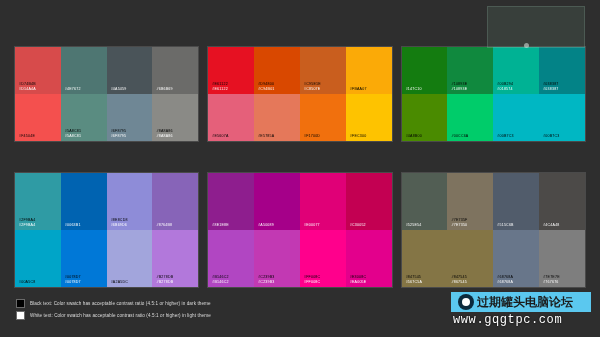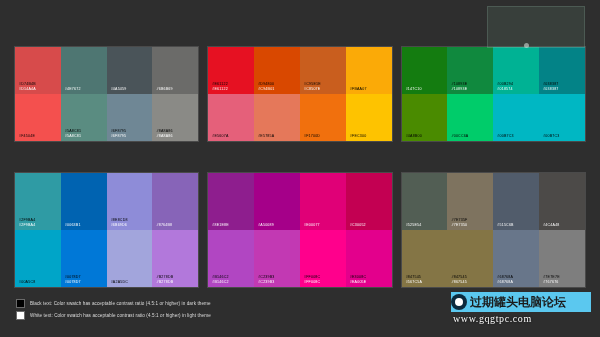--- a/index.html
+++ b/index.html
@@ -131,21 +131,21 @@
   }
   #wm-bar {
     position: absolute;
     left: 0; top: 0;
     width: 140px;
     height: 20px;
     background: #5bc8ef;
     display: flex;
     align-items: center;
     gap: 3px;
-    padding-left: 0;
+    padding-left: 7px;
     box-sizing: border-box;
   }
   #wm-logo {
     width: 16px;
     height: 16px;
     border-radius: 50%;
     background: #0b2a3d;
     position: relative;
     flex: 0 0 auto;
   }
@@ -161,25 +161,25 @@
     font-size: 12px;
     color: #1b1b1b;
     font-weight: bold;
     white-space: nowrap;
     font-family: "DejaVu Sans", sans-serif;
   }
   #wm-url {
     position: absolute;
     left: 2px;
     top: 21px;
-    font-size: 10px;
+    font-size: 12px;
     color: #ffffff;
     letter-spacing: 0.6px;
     white-space: nowrap;
-    font-family: Liberation Serif, serif;
+    font-family: Liberation Mono, monospace;
     text-shadow: 0 0 2px #000;
   }
 </style>
 </head>
 <body>
 
 <div id="app" style="background: rgb(46, 46, 46);">
 
   <div class="block" id="block-upper">
       <div class="group">

